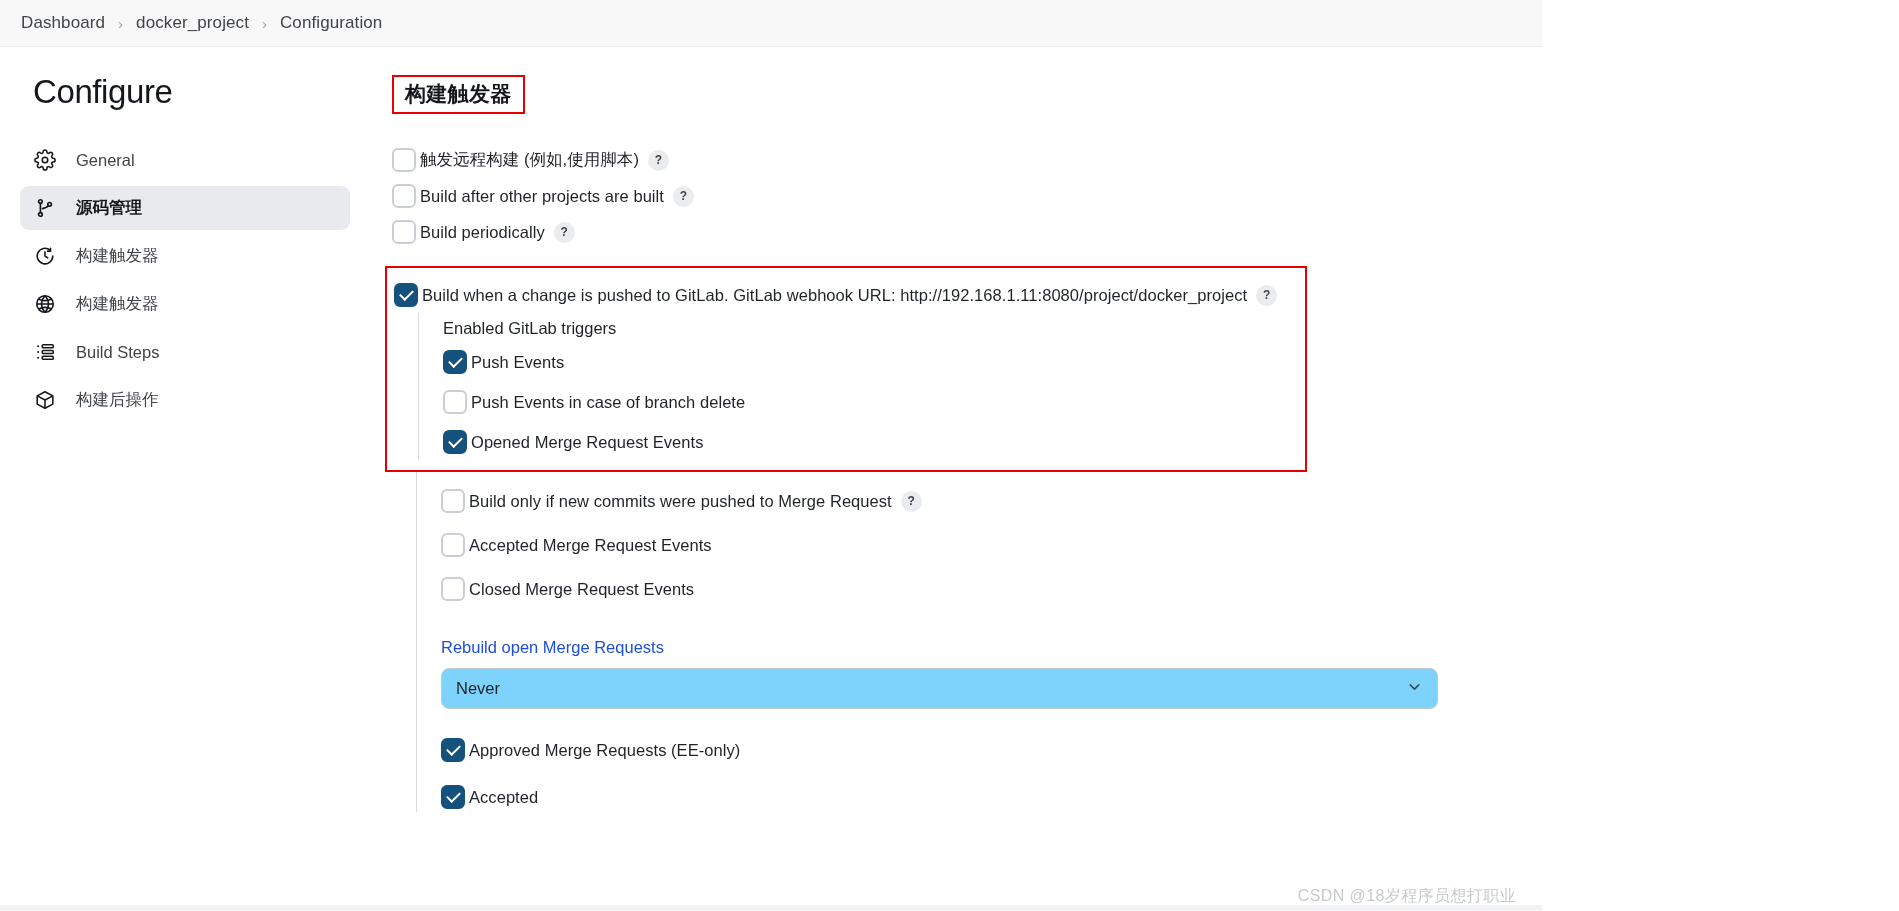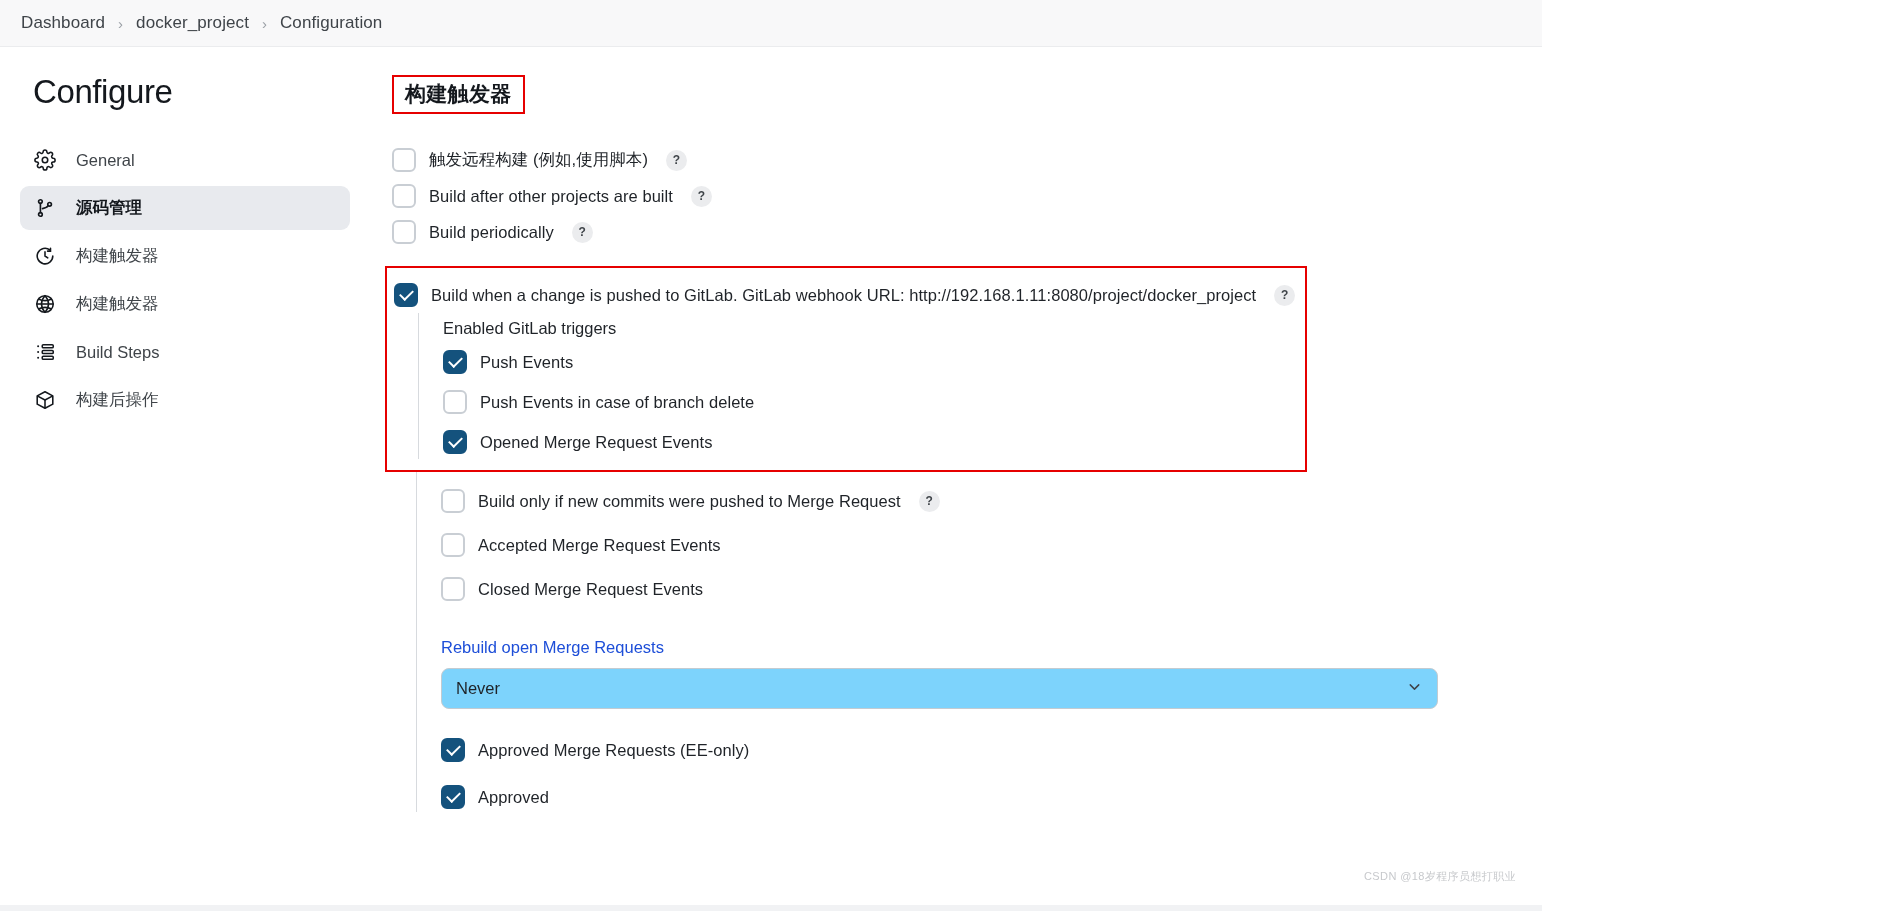--- a/index.html
+++ b/index.html
@@ -98,21 +98,21 @@
     color: #14181d;
     letter-spacing: .3px;
     line-height: 1;
   }
 
   .opts { margin-top: 28px; padding-left: 22px; }
 
   .row {
     display: flex;
     align-items: center;
-    gap: 13px;
+    gap: 4px;
     min-height: 36px;
     padding: 1px 0;
   }
   .row.tight { min-height: 30px; }
 
   
   .cb {
     width: 24px; height: 24px;
     flex: 0 0 24px;
     border-radius: 6px;
@@ -208,22 +208,22 @@
     transform: translateY(-50%);
     color: #3f4449;
   }
 
   .bottom-rows { display: flex; flex-direction: column; gap: 17px; margin-top: 26px; }
 
   
   .watermark {
     position: absolute;
     right: 26px;
-    bottom: 27px;
-    font-size: 11px;
+    bottom: 4px;
+    font-size: 16px;
     color: #c7c9cc;
     letter-spacing: .4px;
     white-space: nowrap;
   }
   .scroll-shadow {
     position:absolute; left:0; right:0; bottom:0; height:6px;
     background: #f1f2f4;
   }
 </style>
 </head>
@@ -402,21 +402,21 @@
             </span>
           </div>
 
           <div class="bottom-rows">
             <div class="row tight">
               <span class="cb checked"></span>
               <span class="lbl">Approved Merge Requests (EE-only)</span>
             </div>
             <div class="row tight">
               <span class="cb checked"></span>
-              <span class="lbl">Approved</span>
+              <span class="lbl">Accepted</span>
             </div>
           </div>
         </div>
 
       </div>
 
       <div class="watermark">CSDN @18岁程序员想打职业</div>
     </div>
 
   </div>

